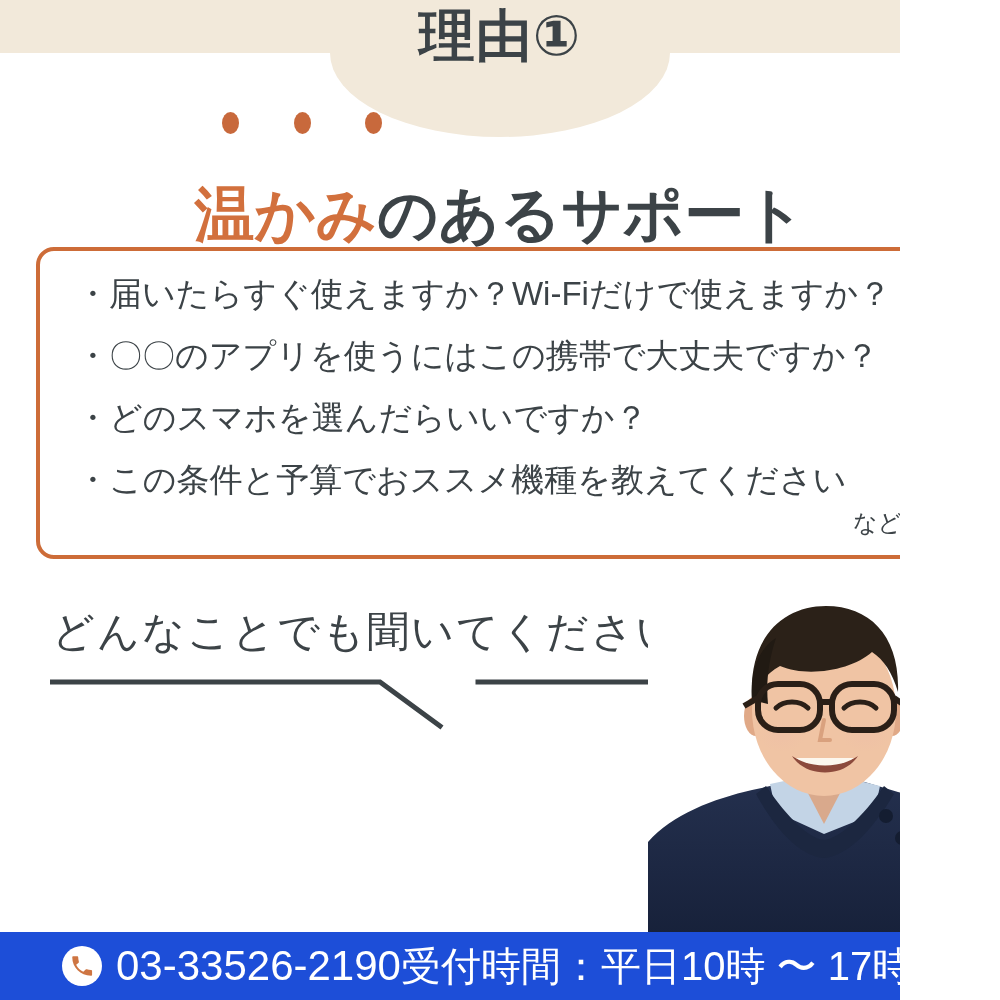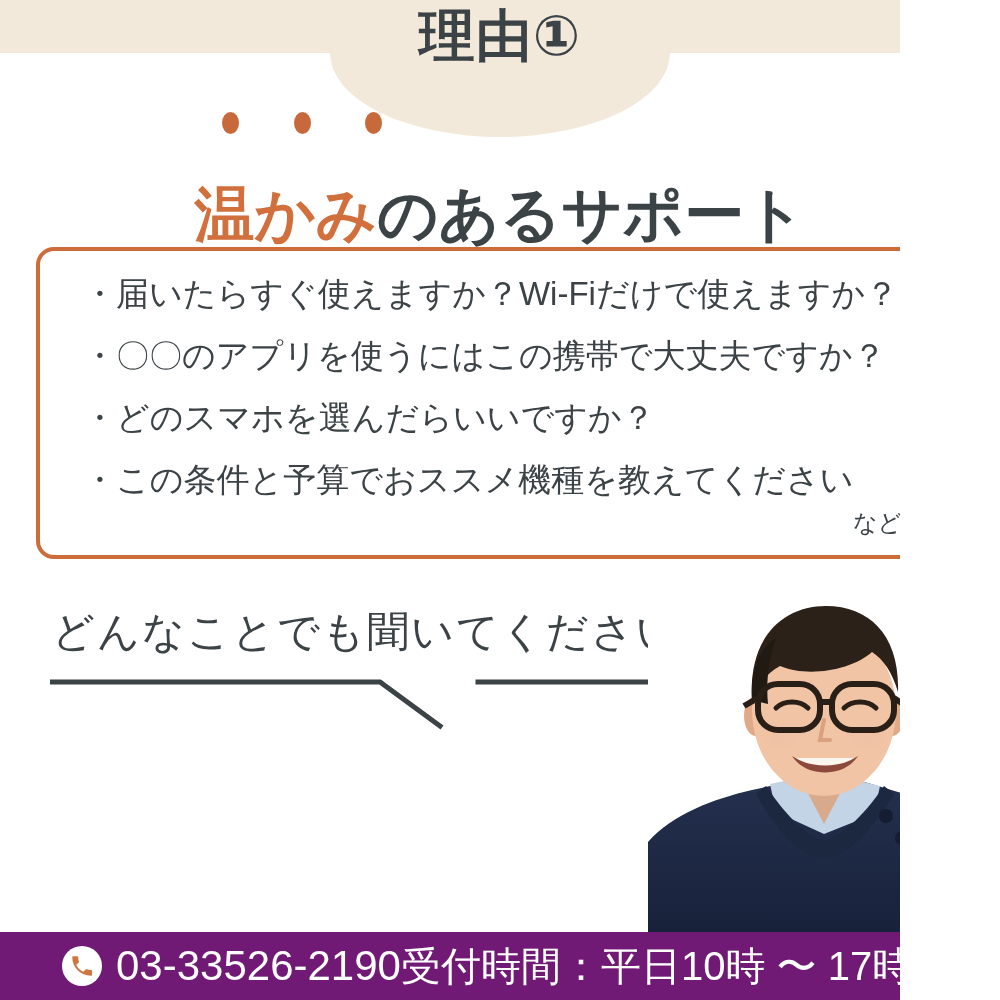--- a/index.html
+++ b/index.html
@@ -113,21 +113,20 @@
     right: 20px;
   }
   .qitem {
     display: block;
     font-size: 33px;
     color: #3c4347;
     line-height: 1.0;
     margin-bottom: 29px;
     white-space: nowrap;
     font-weight: normal;
-    margin-left: 7px;
   }
   .qitem:last-child { margin-bottom: 0; }
   .etc {
     position: absolute;
     right: 22px;
     bottom: 16px;
     font-size: 24px;
     color: #3c4347;
     white-space: nowrap;
   }
@@ -188,21 +187,21 @@
     overflow: hidden;
   }
 
   
   .footer {
     position: absolute;
     left: 0;
     bottom: 0;
     width: 1000px;
     height: 68px;
-    background: #701a75;
+    background: #1d4ed8;
     display: flex;
     align-items: center;
     z-index: 8;
   }
   .phone-badge {
     width: 40px;
     height: 40px;
     border-radius: 50%;
     background: #ffffff;
     margin-left: 62px;

